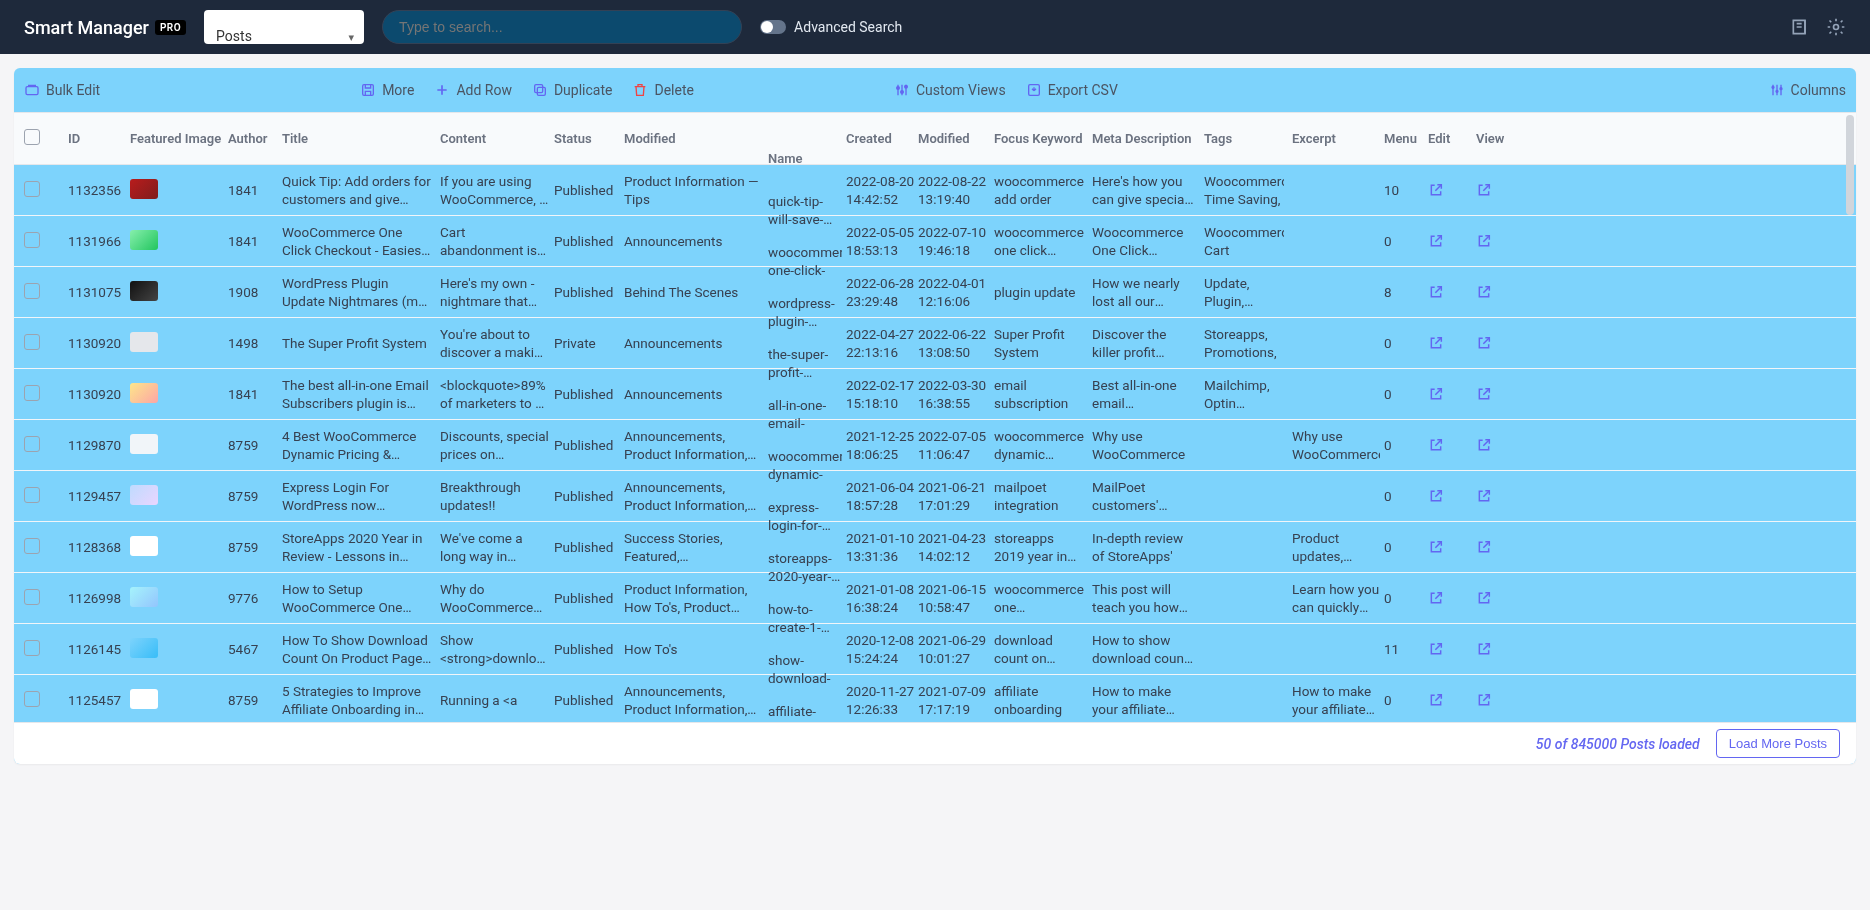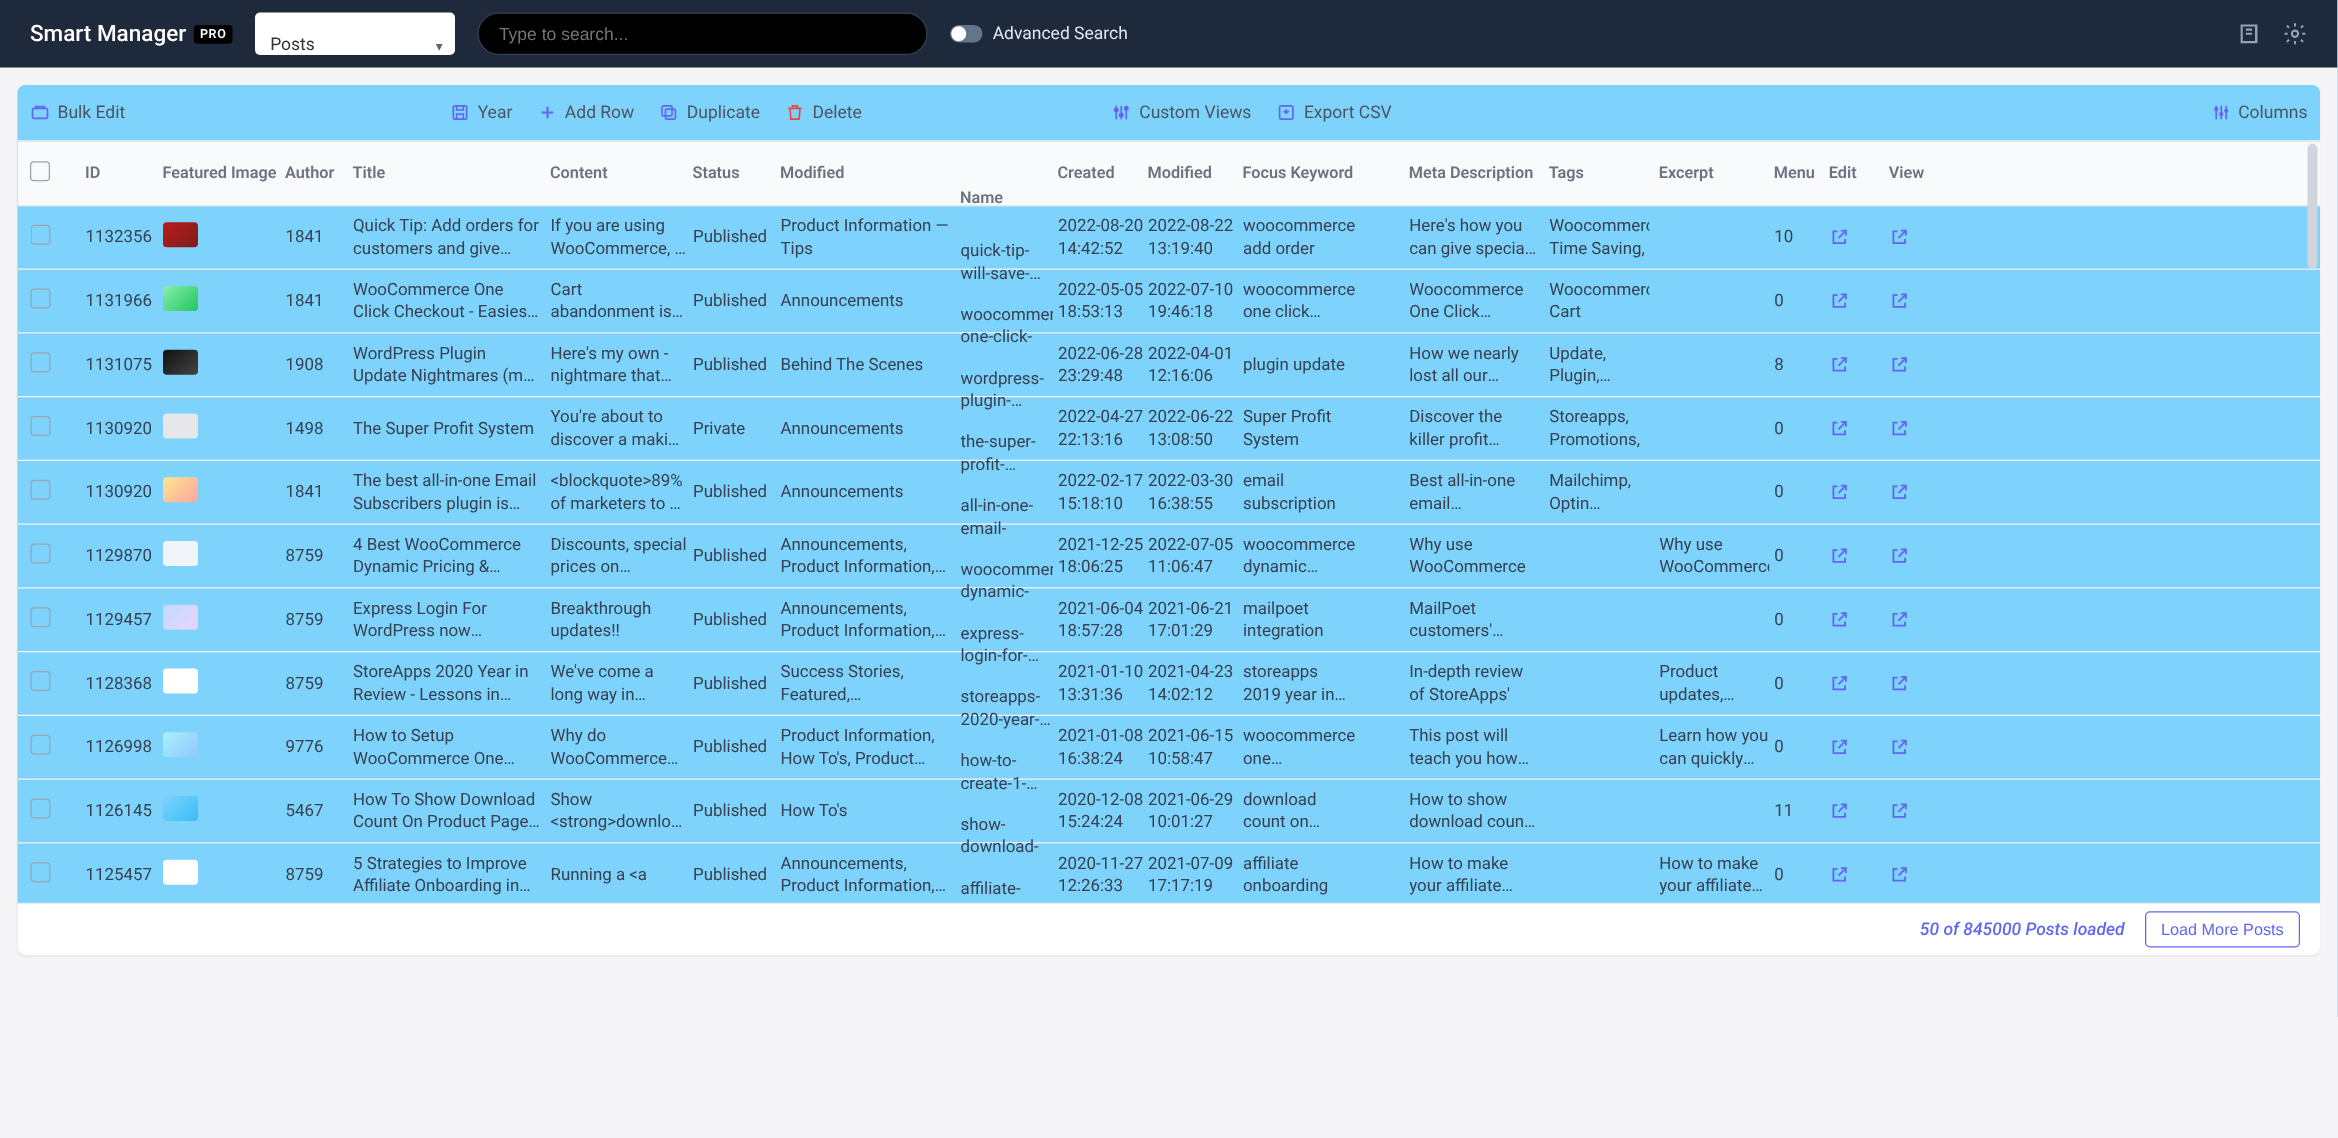--- a/index.html
+++ b/index.html
@@ -25,21 +25,21 @@
   .brand { font-size: 18px; font-weight: 500; display: flex; align-items: center; gap: 6px; }
   .pro-badge { background:#000000; color:#fff; font-size:10px; padding:2px 5px; border-radius:3px; font-weight:600; letter-spacing:0.5px; }
 
   .select-box {
     width: 160px; height: 34px; background:#fff; color:#333; border-radius:4px;
     display:flex; align-items:flex-end; padding:0 12px; position:relative;
   }
   .select-box .chev { position:absolute; right:10px; color:#666; font-size:11px; }
 
   .search-box {
-    width: 360px; height: 34px; background:#000000; border:1px solid #334155;
+    width: 360px; height: 34px; background:#0c4a6e; border:1px solid #334155;
     border-radius: 17px; color:#94a3b8; display:flex; align-items:center; padding:0 16px;
   }
   .search-box input { background:none; border:none; color:#94a3b8; width:100%; outline:none; font-size:14px;}
 
   .adv-search { display:flex; align-items:center; gap:8px; font-size:14px; color:#e2e8f0; }
   .toggle { width:26px; height:14px; background:#64748b; border-radius:7px; position:relative; }
   .toggle .knob { width:12px; height:12px; background:#fff; border-radius:50%; position:absolute; left:1px; top:1px; }
 
   .topbar-right { margin-left:auto; display:flex; gap:16px; }
   .tb-icon { color:#94a3b8; cursor:pointer; }
@@ -107,21 +107,21 @@
   .col-fimg { width: 98px; flex:0 0 98px; }
   .col-author { width: 50px; flex:0 0 50px; }
   .col-title { width: 158px; flex:0 0 158px; padding:0 4px; }
   .col-content { width:118px; flex:0 0 118px; padding:0 4px; }
   .col-status { width:66px; flex:0 0 66px; }
   .col-category { width:144px; flex:0 0 144px; padding:0 4px;}
   .col-name { width:82px; flex:0 0 82px; padding:0 4px;margin-top:40px;}
   .col-created { width:72px; flex:0 0 72px; }
   .col-modified { width:72px; flex:0 0 72px; }
   .col-focus { width:98px; flex:0 0 98px; padding:0 4px;}
-  .col-meta { width:112px; flex:0 0 112px; padding:0 4px;margin-left:35px;}
+  .col-meta { width:112px; flex:0 0 112px; padding:0 4px;}
   .col-tags { width:88px; flex:0 0 88px; padding:0 4px;}
   .col-excerpt { width:96px; flex:0 0 96px; padding:0 4px;}
   .col-menu { width:44px; flex:0 0 44px; }
   .col-edit { width:48px; flex:0 0 48px; }
   .col-view { width:50px; flex:0 0 50px; }
 
   .clip { overflow:hidden; }
   .clip2 { display:-webkit-box; -webkit-line-clamp:2; -webkit-box-orient:vertical; overflow:hidden; line-height:1.35; }
 
   input[type="checkbox"].cb {
@@ -212,21 +212,21 @@
 
       <div class="tb-group-center">
         <div class="tb-item">
           <span class="glyph">
             <svg width="16" height="16" viewBox="0 0 24 24" fill="none" stroke="#6366f1" stroke-width="2">
                 <rect x="4" y="4" width="16" height="16" rx="2"></rect>
                 <path d="M8 4v5h8V4"></path>
                 <path d="M8 20v-6h8v6"></path>
               </svg>
           </span>
-          <span>Year</span>
+          <span>More</span>
         </div>
         <div class="tb-item">
           <span class="glyph">
             <svg width="16" height="16" viewBox="0 0 24 24" fill="none" stroke="#6366f1" stroke-width="2.5">
                 <path d="M12 5v14M5 12h14"></path>
               </svg>
           </span>
           <span>Add Row</span>
         </div>
         <div class="tb-item">

